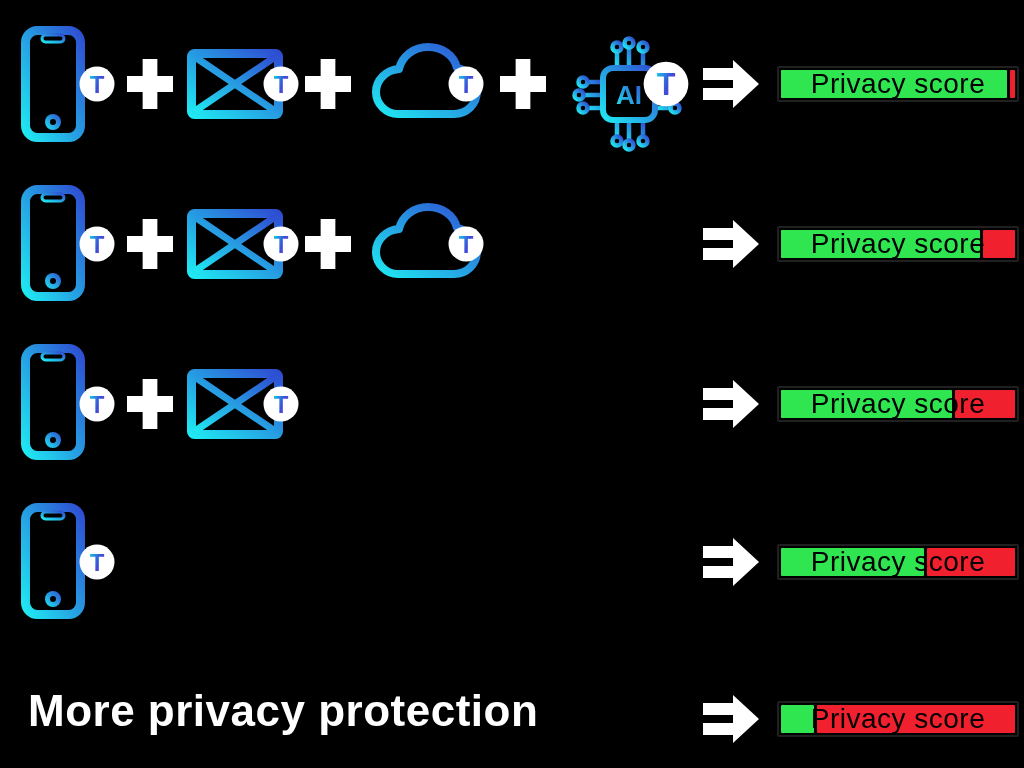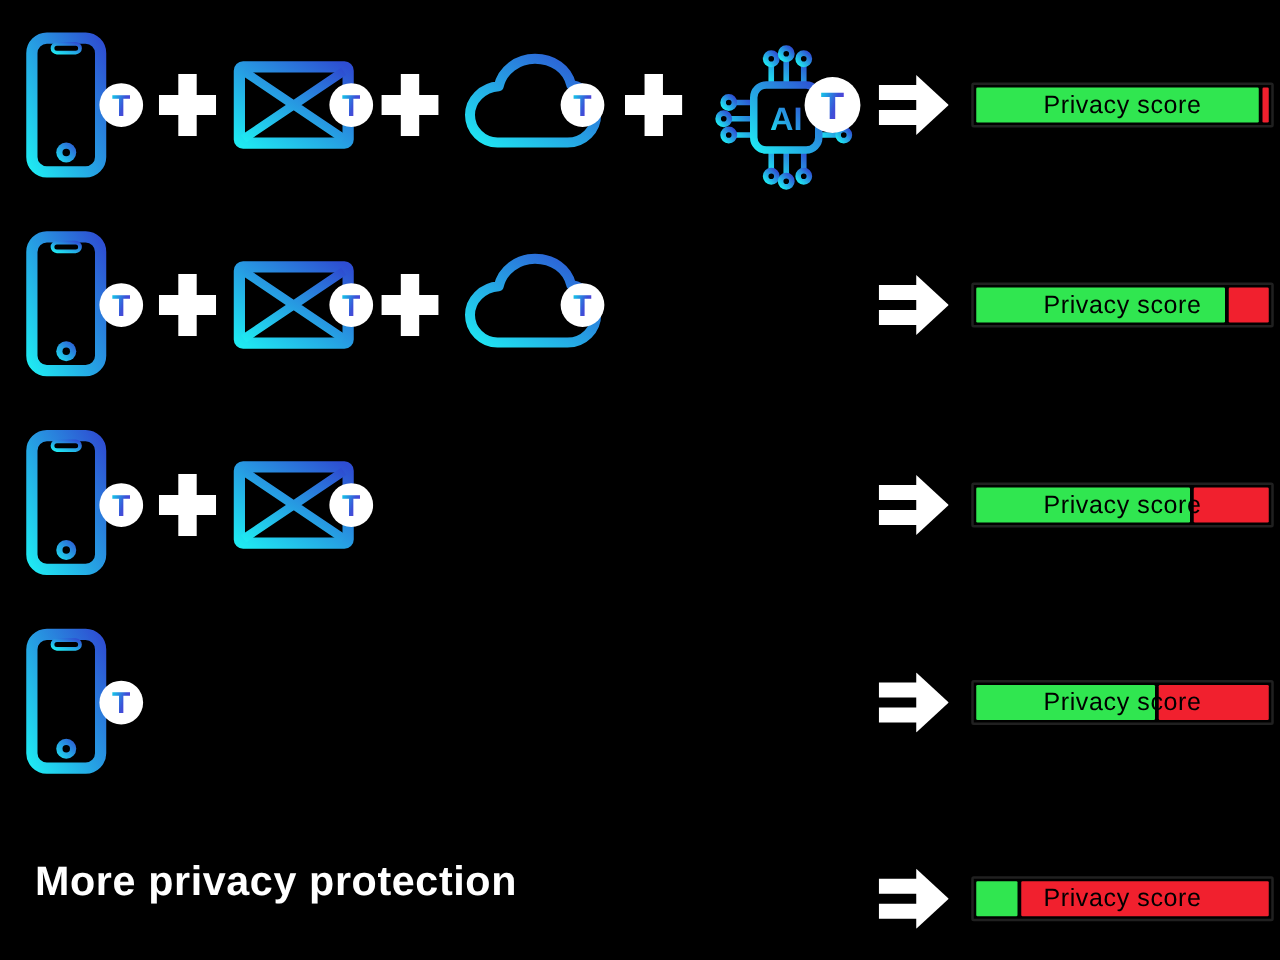--- a/index.html
+++ b/index.html
@@ -26,26 +26,26 @@
   
   .bar{
     width:242px;height:36px;background:#000;
     border:2px solid #202020;border-radius:2px;
     display:flex;gap:3px;padding:2px;box-sizing:border-box;
   }
   .seg-green{height:100%;background:#30e650;border-radius:1px;}
   .seg-red{flex:1;height:100%;background:#f1202e;border-radius:1px;}
   .bar-label{
     position:absolute;inset:0;display:flex;align-items:center;justify-content:center;
-    color:#000;font-size:20px;letter-spacing:0.5px;pointer-events:none;
+    color:#000;font-size:28px;letter-spacing:0.5px;pointer-events:none;
   }
   .bar-wrap{position:absolute;}
 
   .title{
-    color:#fff;font-size:33px;font-weight:bold;letter-spacing:0.5px;white-space:nowrap;
+    color:#fff;font-size:44px;font-weight:bold;letter-spacing:0.5px;white-space:nowrap;
   }
 </style>
 </head>
 <body>
 
 <svg width="0" height="0" style="position:absolute" aria-hidden="true">
   <defs>
     <linearGradient id="gi" x1="0%" y1="100%" x2="100%" y2="0%">
       <stop offset="0%" stop-color="#1fe9f2"></stop>
       <stop offset="100%" stop-color="#2e4ed2"></stop>

